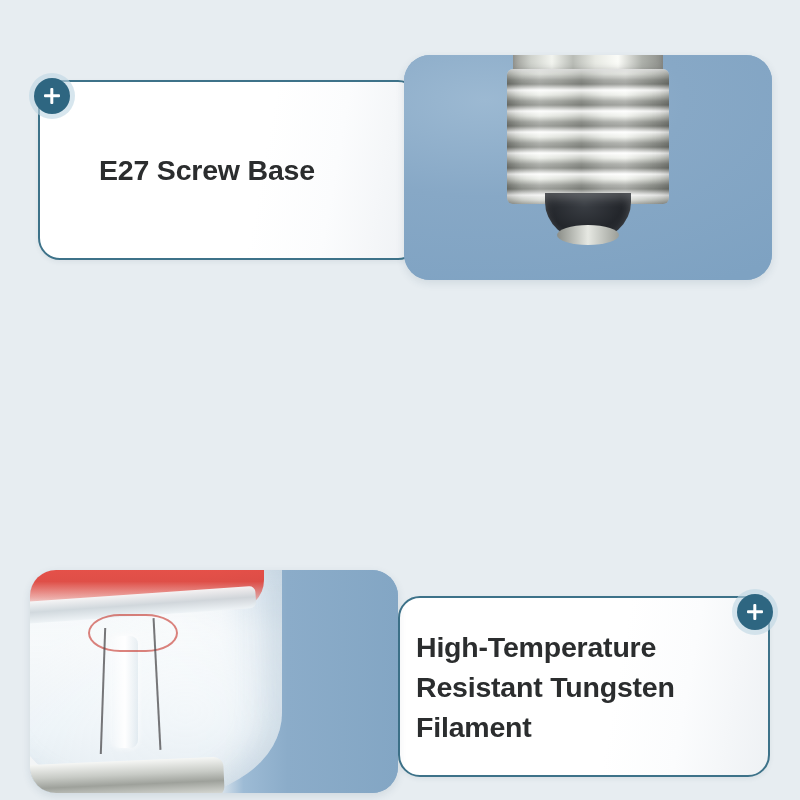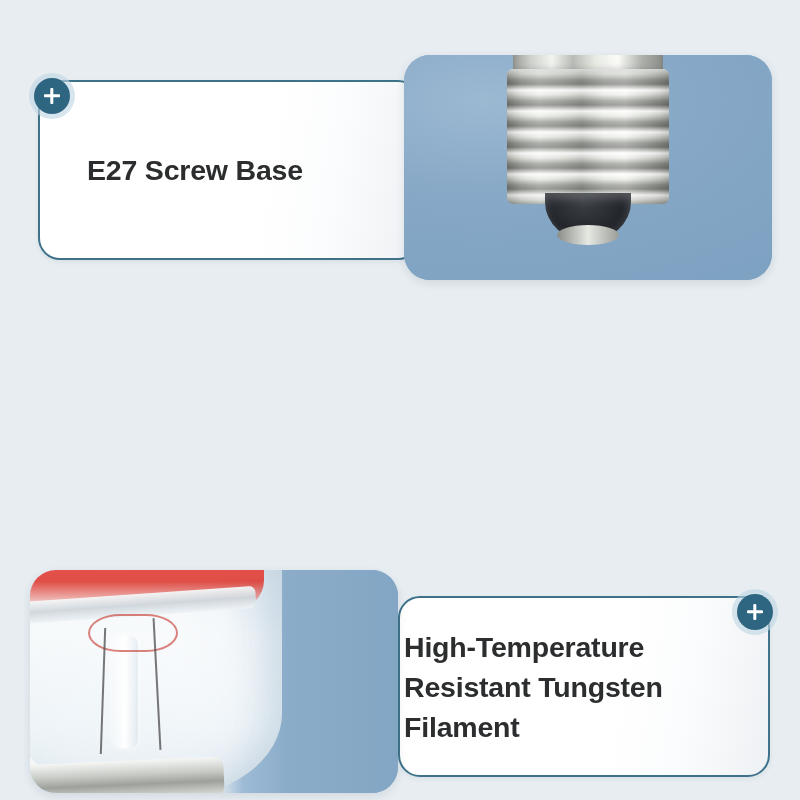--- a/index.html
+++ b/index.html
@@ -48,21 +48,21 @@
   #card-1 { left: 38px;  top: 80px;  width: 382px; height: 180px; }
   #card-2 { left: 398px; top: 313px; width: 372px; height: 181px; }
 
   .card-text {
     color: #2b2d2e;
     font-weight: 700;
     font-size: 28.5px;
     line-height: 40px;
     letter-spacing: -0.2px;
     white-space: pre-line;
-    margin: 4px;
+    margin: 16px;
   }
   #card-1 .card-text { padding-left: 43px; }
   #card-2 .card-text { }
 
   
   .plus-badge {
     position: absolute;
     width: 36px;
     height: 36px;
     border-radius: 50%;

